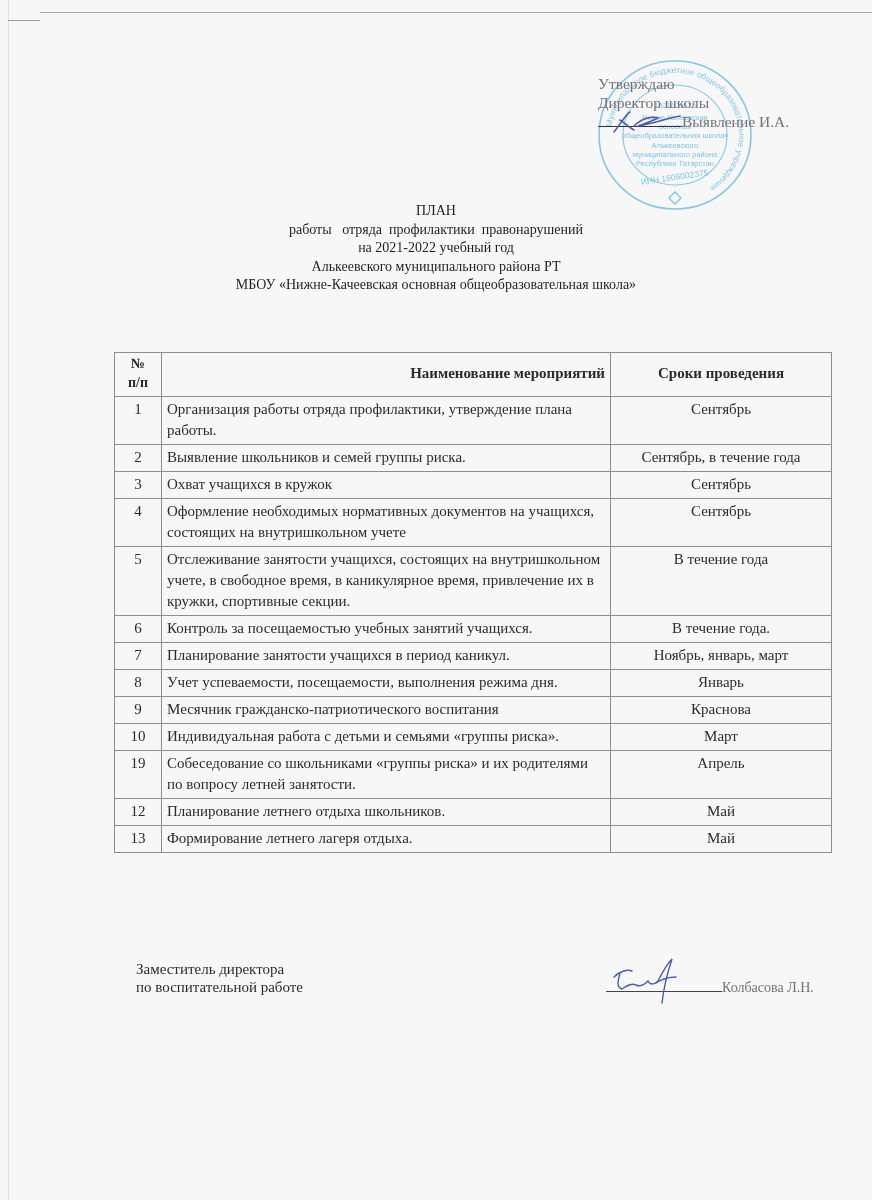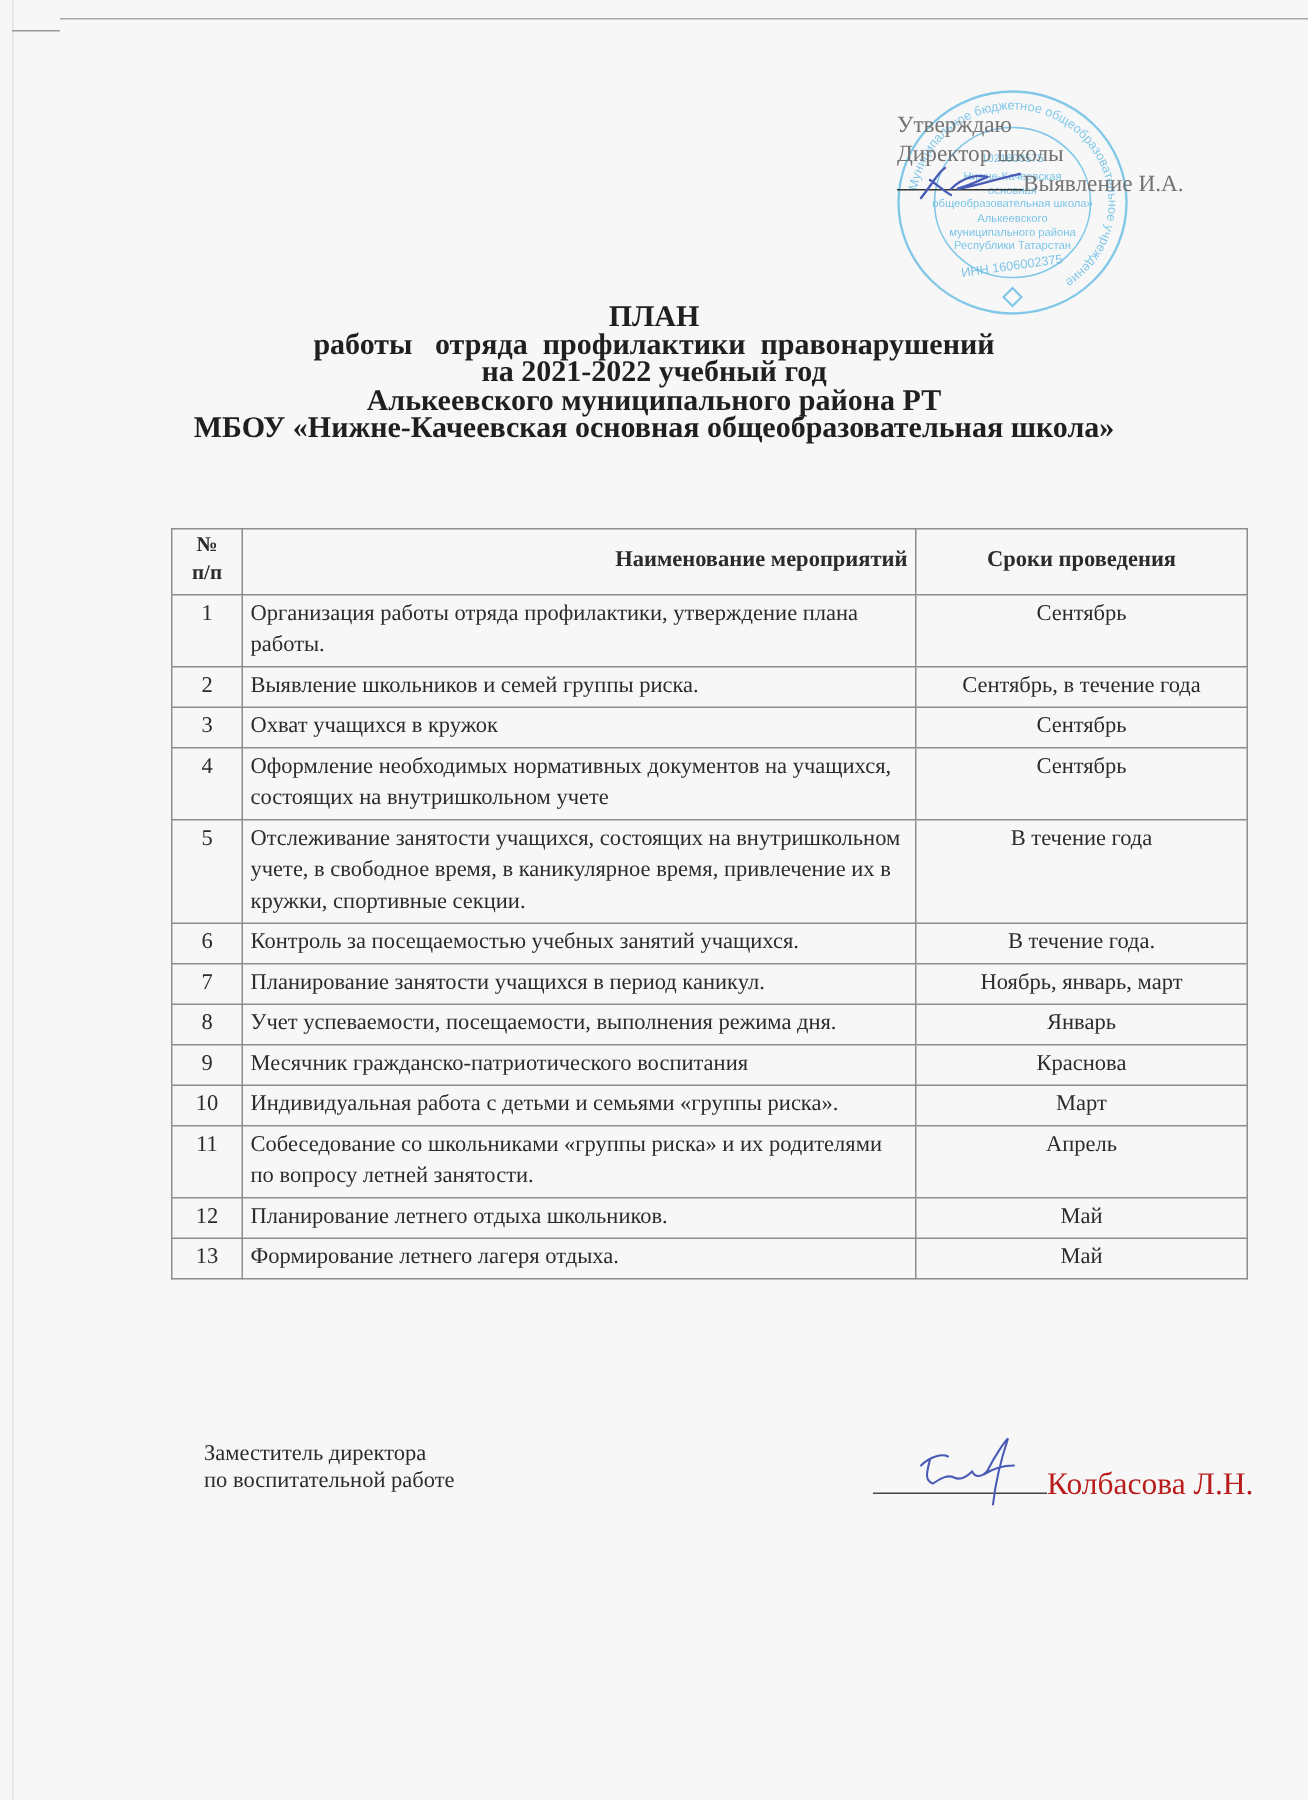--- a/index.html
+++ b/index.html
@@ -11,33 +11,33 @@
   .scan-edge-top { position: absolute; left: 40px; top: 12px; width: 832px; height: 1px; background: #a8a8a8; }
   .scan-edge-left { position: absolute; left: 8px; top: 0; width: 1px; height: 1200px; background: #e2e2e6; }
   .scan-edge-tab { position: absolute; left: 8px; top: 20px; width: 32px; height: 1px; background: #9a9a9a; }
 
   .approve { position: absolute; left: 598px; top: 74px; font-size: 15.5px; line-height: 19px; color: #737373; }
   .approve .sign-line { display: inline-block; width: 84px; border-bottom: 1px solid #333; height: 14px; vertical-align: baseline; }
 
   .stamp { position: absolute; left: 596px; top: 58px; width: 158px; height: 154px; }
   .sig1 { position: absolute; left: 608px; top: 108px; width: 76px; height: 28px; }
 
-  .title-block { position: absolute; left: 0; width: 872px; top: 202px; text-align: center; font-weight: bold; font-size: 20px; line-height: 18.5px; color: #1f1f1f; }
+  .title-block { position: absolute; left: 0; width: 872px; top: 202px; text-align: center; font-weight: normal; font-size: 14px; line-height: 18.5px; color: #1f1f1f; }
   .title-block div { white-space: pre; }
 
   table.plan { position: absolute; left: 114px; top: 352px; width: 718px; border-collapse: collapse; font-size: 15px; color: #2b2b2b; }
   table.plan th, table.plan td { border: 1px solid #8d8d8d; vertical-align: top; padding: 2px 5px 3px 5px; line-height: 21px; }
   table.plan th { font-weight: bold; height: 40px; vertical-align: middle; text-align: center; padding-top: 0; }
   table.plan th.c-num { line-height: 19px; font-size: 14px; }
   .c-num { width: 36px; text-align: center; }
   .c-name { width: 438px; text-align: left; }
   .c-term { width: 210px; text-align: center; }
 
   .footer-left { position: absolute; left: 136px; top: 960px; font-size: 15px; line-height: 18px; color: #2b2b2b; }
-  .footer-right { position: absolute; left: 582px; top: 977px; font-size: 21px; color: #b91c1c; }
+  .footer-right { position: absolute; left: 606px; top: 977px; font-size: 14px; color: #737373; }
   .footer-right .sign-line { display: inline-block; width: 116px; border-bottom: 1px solid #444; height: 14px; }
   .sig2 { position: absolute; left: 606px; top: 955px; width: 80px; height: 54px; }
 </style>
 </head>
 <body>
 
 <div class="scan-edge-left"></div>
 <div class="scan-edge-top"></div>
 <div class="scan-edge-tab"></div>
 
@@ -136,21 +136,21 @@
         <td class="c-num">9</td>
         <td class="c-name">Месячник гражданско-патриотического воспитания</td>
         <td class="c-term">Краснова</td>
       </tr>
       <tr>
         <td class="c-num">10</td>
         <td class="c-name">Индивидуальная работа с детьми и семьями «группы риска».</td>
         <td class="c-term">Март</td>
       </tr>
       <tr>
-        <td class="c-num">11</td>
+        <td class="c-num">19</td>
         <td class="c-name">Собеседование со школьниками «группы риска» и их родителями по вопросу летней занятости.</td>
         <td class="c-term">Апрель</td>
       </tr>
       <tr>
         <td class="c-num">12</td>
         <td class="c-name">Планирование летнего отдыха школьников.</td>
         <td class="c-term">Май</td>
       </tr>
       <tr>
         <td class="c-num">13</td>

